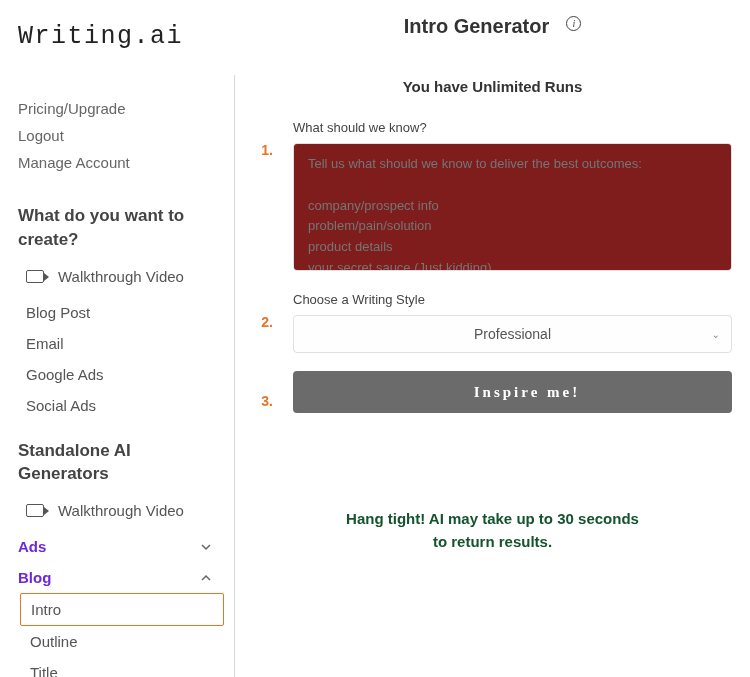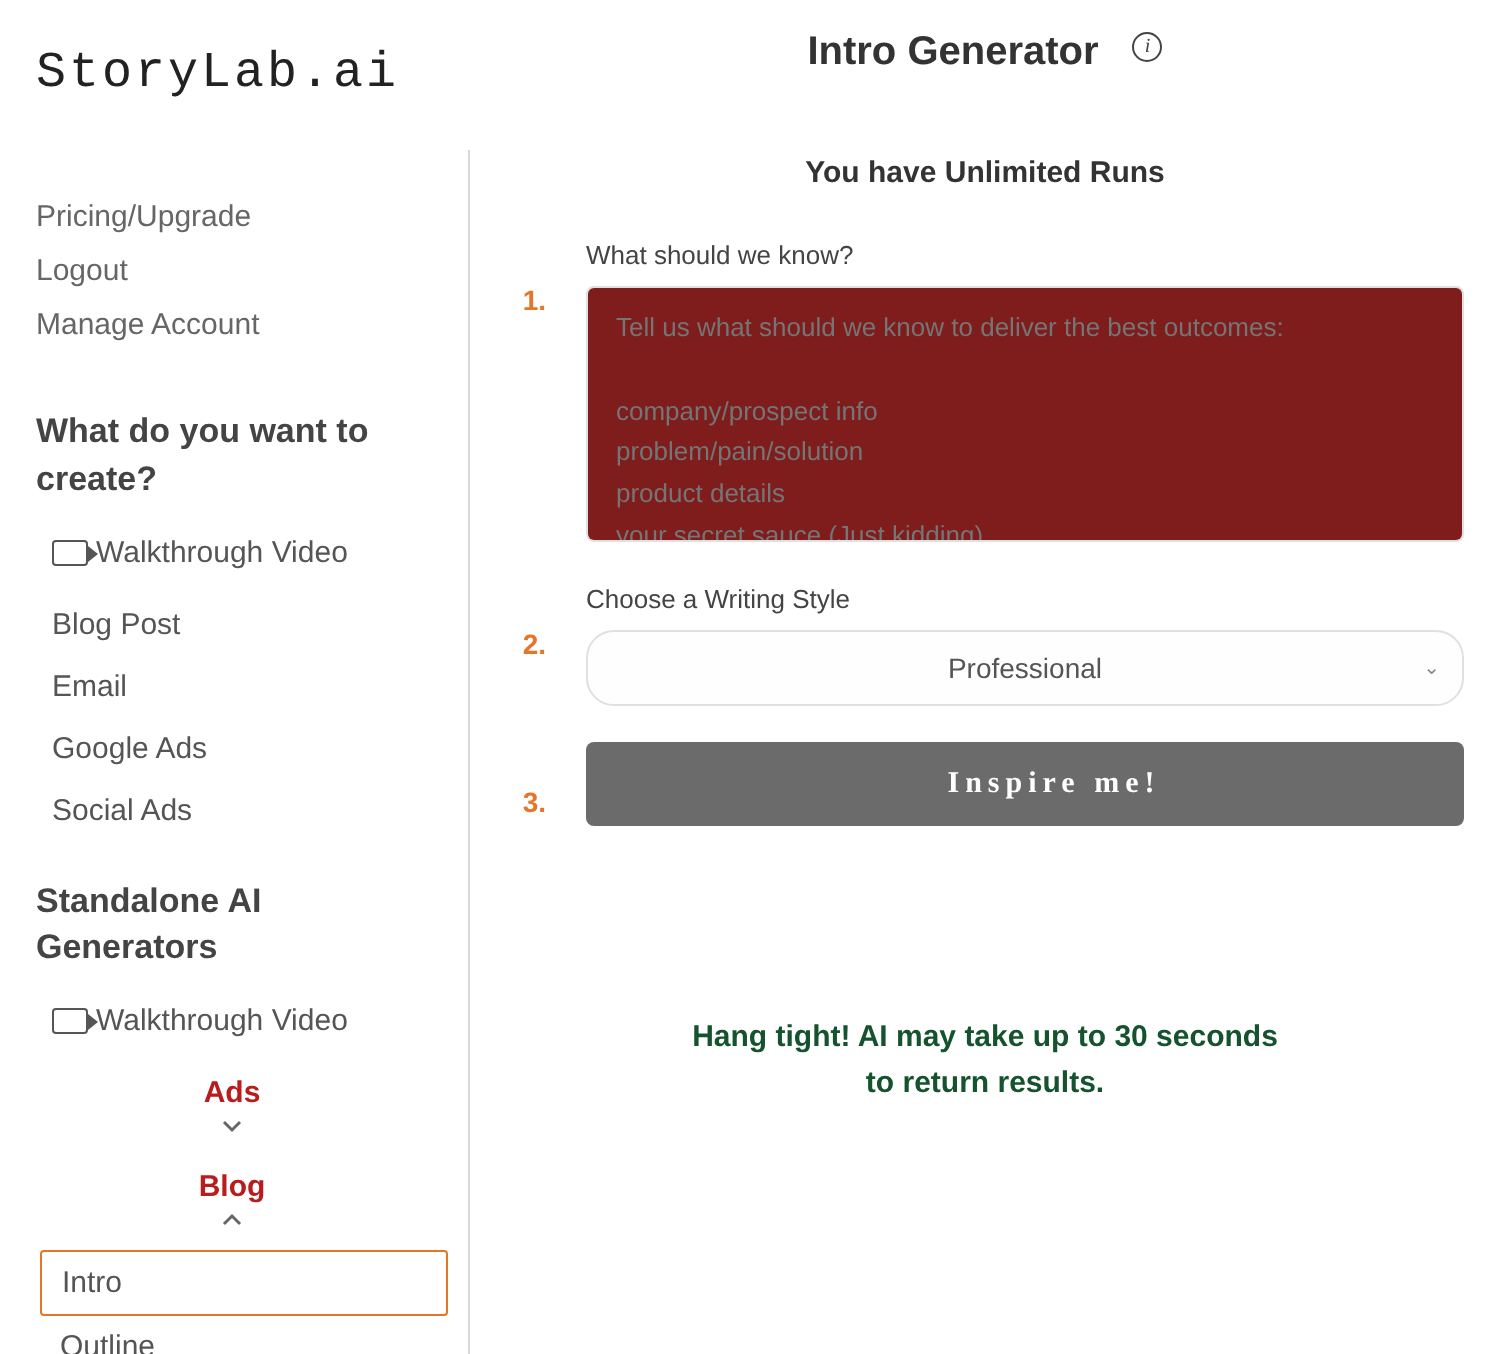--- a/index.html
+++ b/index.html
@@ -37,21 +37,21 @@
     .section-title {
       font-size: 17px;
       font-weight: 700;
       color: #444;
       margin-bottom: 12px;
       line-height: 1.4;
     }
     .walkthrough {
       display: flex;
       align-items: center;
-      gap: 4px;
+      gap: 14px;
       padding: 4px 8px;
       color: #555;
       cursor: pointer;
       font-size: 15px;
     }
     .video-icon {
       width: 18px; height: 13px;
       border: 1.5px solid #555;
       border-radius: 2px;
       position: relative;
@@ -70,24 +70,23 @@
       color: #555;
       cursor: pointer;
       font-size: 15px;
     }
     .group-header {
       display: flex;
       justify-content: space-between;
       align-items: center;
       padding: 7px 10px 7px 0;
       font-weight: 700;
-      color: #b91c1c;
-      cursor: pointer;
-      font-size: 15px;
-      flex-direction: column;
+      color: #6d28d9;
+      cursor: pointer;
+      font-size: 15px;
     }
     .chevron {
       width: 16px; height: 16px;
       display: inline-flex;
       align-items: center;
       justify-content: center;
     }
     .chevron svg { stroke: #666; stroke-width: 1.5; fill: none; }
     .sub-item {
       padding: 7px 10px;
@@ -172,21 +171,21 @@
       color: #aaa;
       line-height: 1.6;
       background: #7f1d1d;
       resize: none;
       font-family: inherit;
     }
     .select-box {
       width: 100%;
       height: 38px;
       border: 1px solid #e0e0e0;
-      border-radius: 14px;
+      border-radius: 4px;
       text-align: center;
       font-size: 14px;
       color: #555;
       background: #fefefe;
       appearance: none;
       padding: 0 25px;
       cursor: pointer;
       font-family: inherit;
     }
     .select-wrapper { position: relative; }
@@ -219,21 +218,21 @@
       font-weight: 700;
       font-size: 15px;
       line-height: 1.5;
       margin-top: 95px;
       white-space: pre-line;
     }
   </style>
 </head>
 <body>
 
-<div class="logo">StoryLab.ai</div>
+<div class="logo">Writing.ai</div>
 
 <div class="app">
   <aside class="sidebar">
 
     <div class="account-links">
       <div>Pricing/Upgrade</div>
       <div>Logout</div>
       <div>Manage Account</div>
     </div>
 

